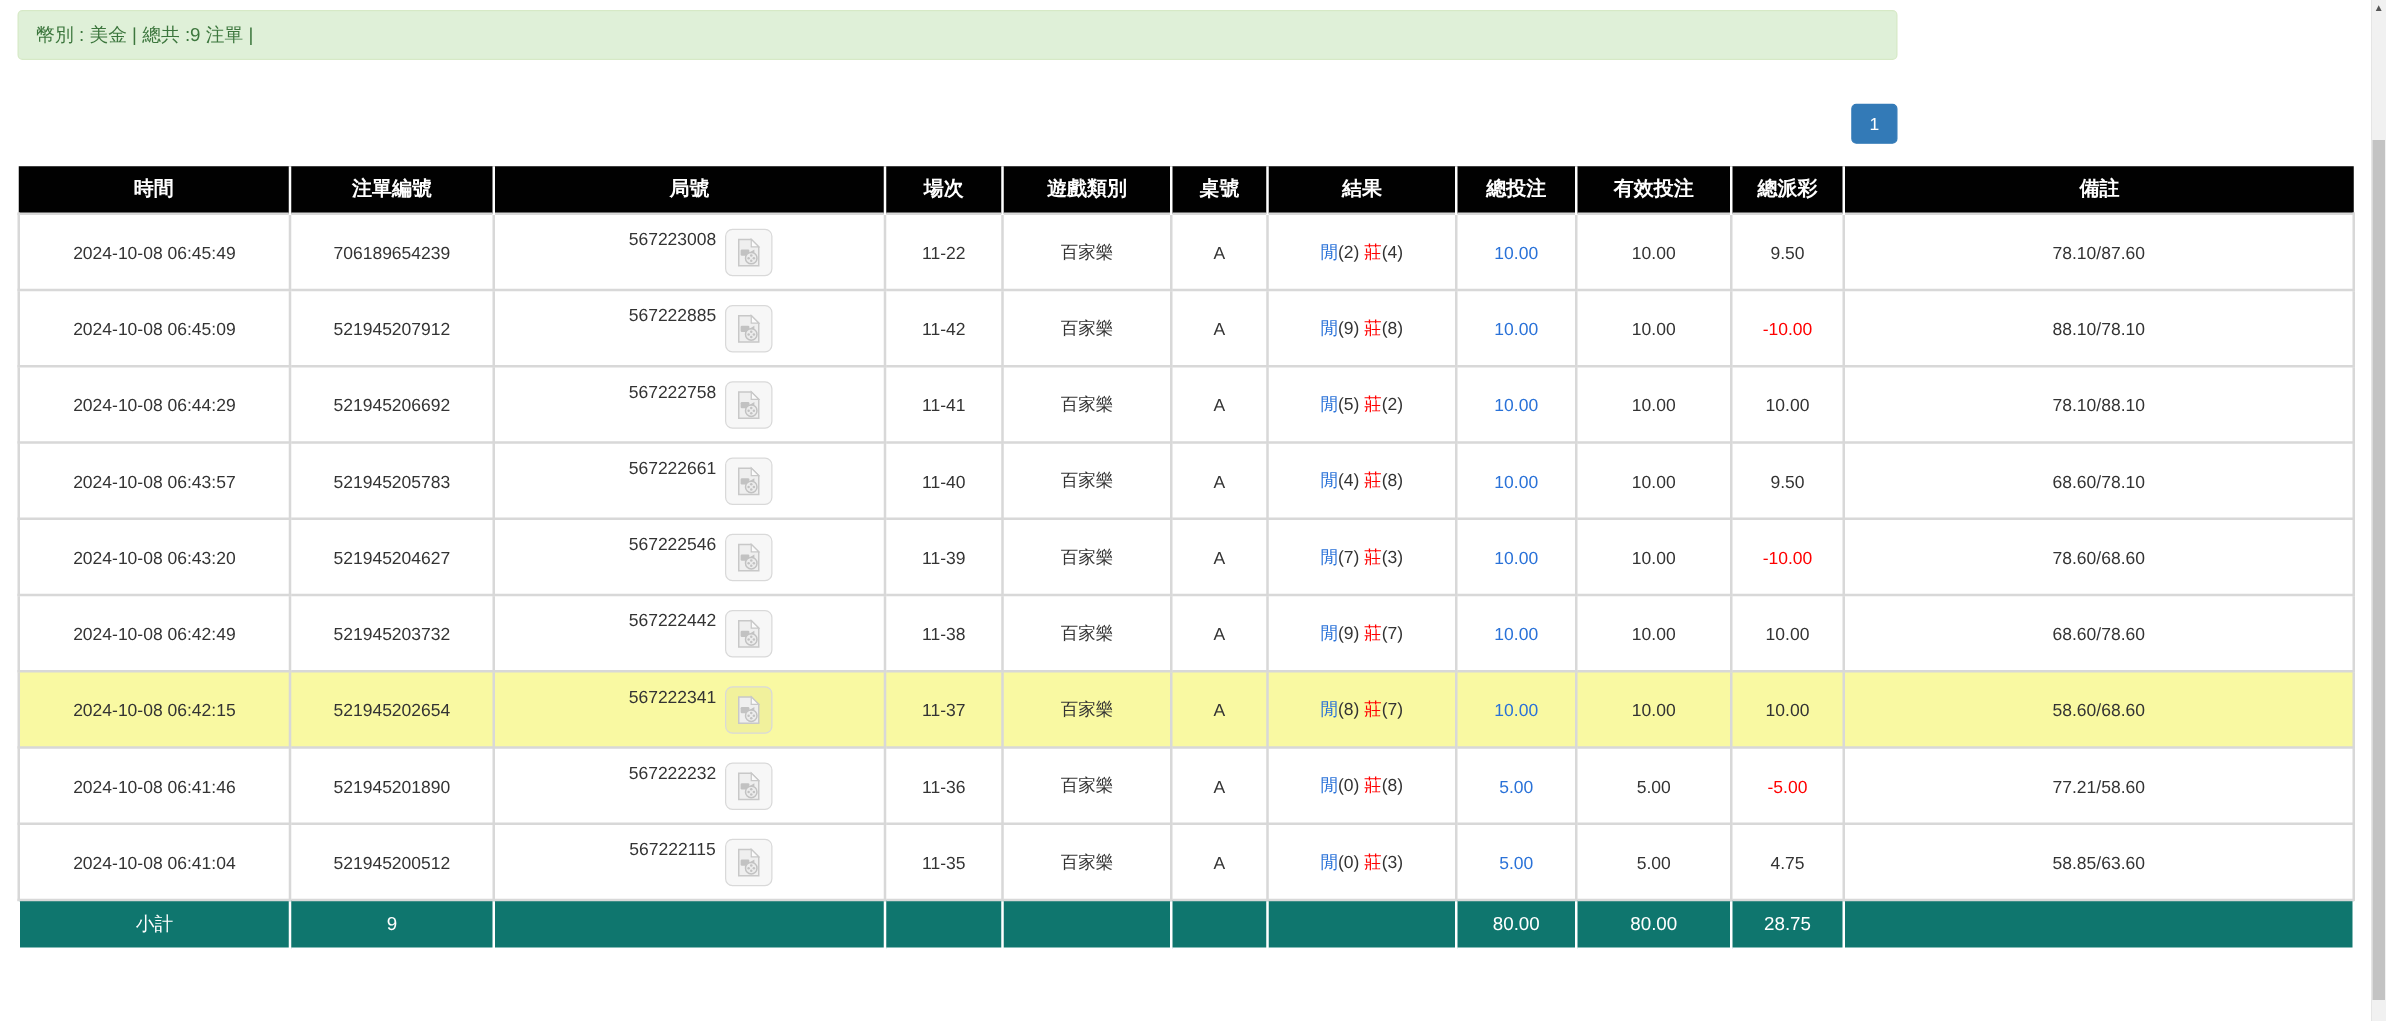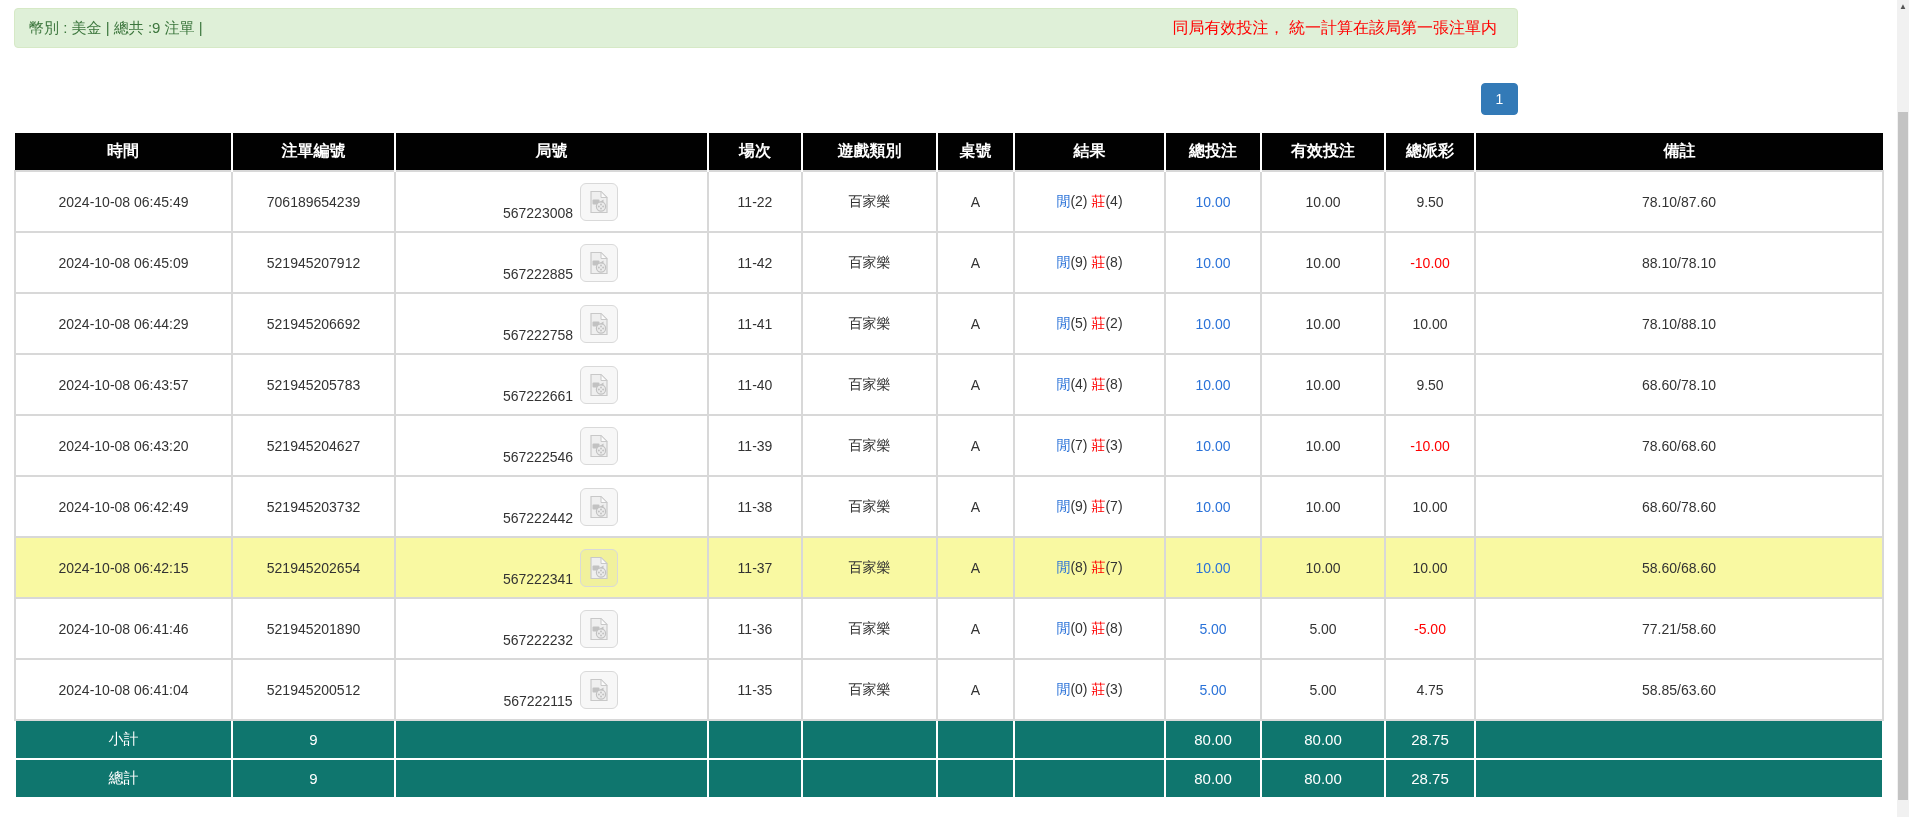--- a/index.html
+++ b/index.html
@@ -20,21 +20,21 @@
               align-items:center; justify-content:center; cursor:pointer; text-decoration:none; }
 
   
   table { margin-top:18px; width:1868px; table-layout:fixed; border-collapse:collapse; }
   thead th { background:#010101; color:#ffffff; font-size:16px; font-weight:700;
              height:38px; text-align:center; border-left:2px solid #ffffff; }
   thead th:first-child { border-left:none; }
   tbody td { background:#ffffff; height:61px; text-align:center; font-size:14px;
              color:#333333; border:2px solid #d8d8d8; vertical-align:middle; }
   tbody tr.highlight td { background:#f9f9a2; }
-  td.cell-round .round-wrap { display:flex; align-items:flex-end; justify-content:center; gap:7px;padding-left:18px; }
+  td.cell-round .round-wrap { display:flex; align-items:flex-start; justify-content:center; gap:7px;padding-left:18px; }
   .video-btn { width:38px; height:38px; border:1px solid #d9d9d9; border-radius:6px;
                background:rgba(0,0,0,0.03); display:inline-flex; align-items:center;
                justify-content:center; cursor:pointer; padding:0; }
   .c-blue { color:#2a72d8; }
   .c-red  { color:#ff0000; }
   td.neg  { color:#ff0000; }
   tfoot td { background:#0f766e; color:#ffffff; font-size:15px; height:39px;
              text-align:center; border:2px solid #ffffff; }
 
   
@@ -48,21 +48,20 @@
 
 <div class="scrollbar">
   <div class="sb-arrow">▲</div>
   <div class="sb-thumb"></div>
 </div>
 
 <div class="page">
 
   <div class="alert">
     <span>幣別 : 美金 | 總共 :9 注單 |</span>
-    <span class="notice">同局有效投注， 統一計算在該局第一張注單内</span>
   </div>
 
   <div class="pagination-row">
     <a class="page-btn">1</a>
   </div>
 
   <table>
     <colgroup>
       <col style="width:217px">
         <col style="width:163px">
@@ -378,28 +377,15 @@
         <td></td>
           <td></td>
         <td></td>
           <td></td>
         <td></td>
         <td>80.00</td>
         <td>80.00</td>
         <td>28.75</td>
         <td></td>
       </tr>
-      <tr>
-        <td>總計</td>
-        <td>9</td>
-        <td></td>
-          <td></td>
-        <td></td>
-          <td></td>
-        <td></td>
-        <td>80.00</td>
-        <td>80.00</td>
-        <td>28.75</td>
-        <td></td>
-      </tr>
     </tfoot>
   </table>
 </div>
 
 </body></html>

